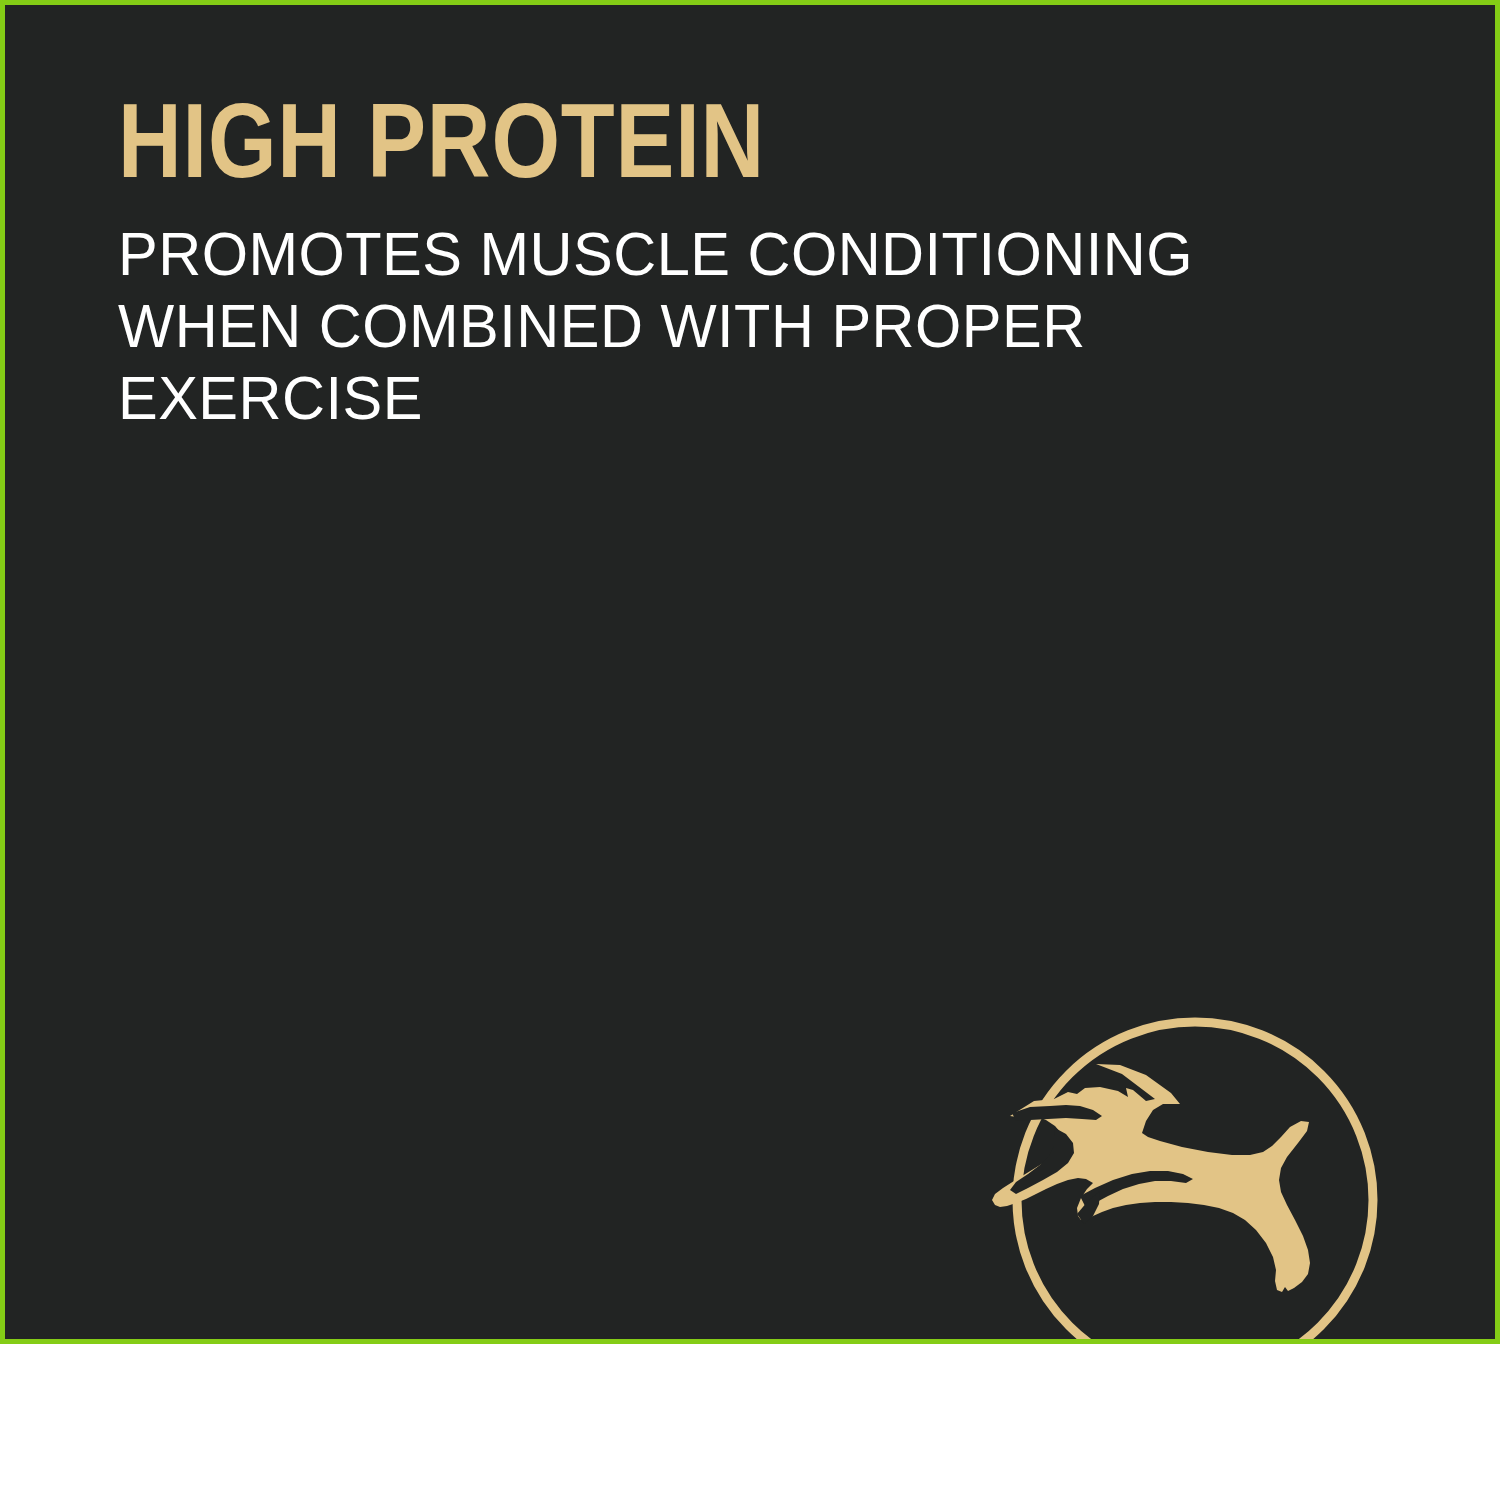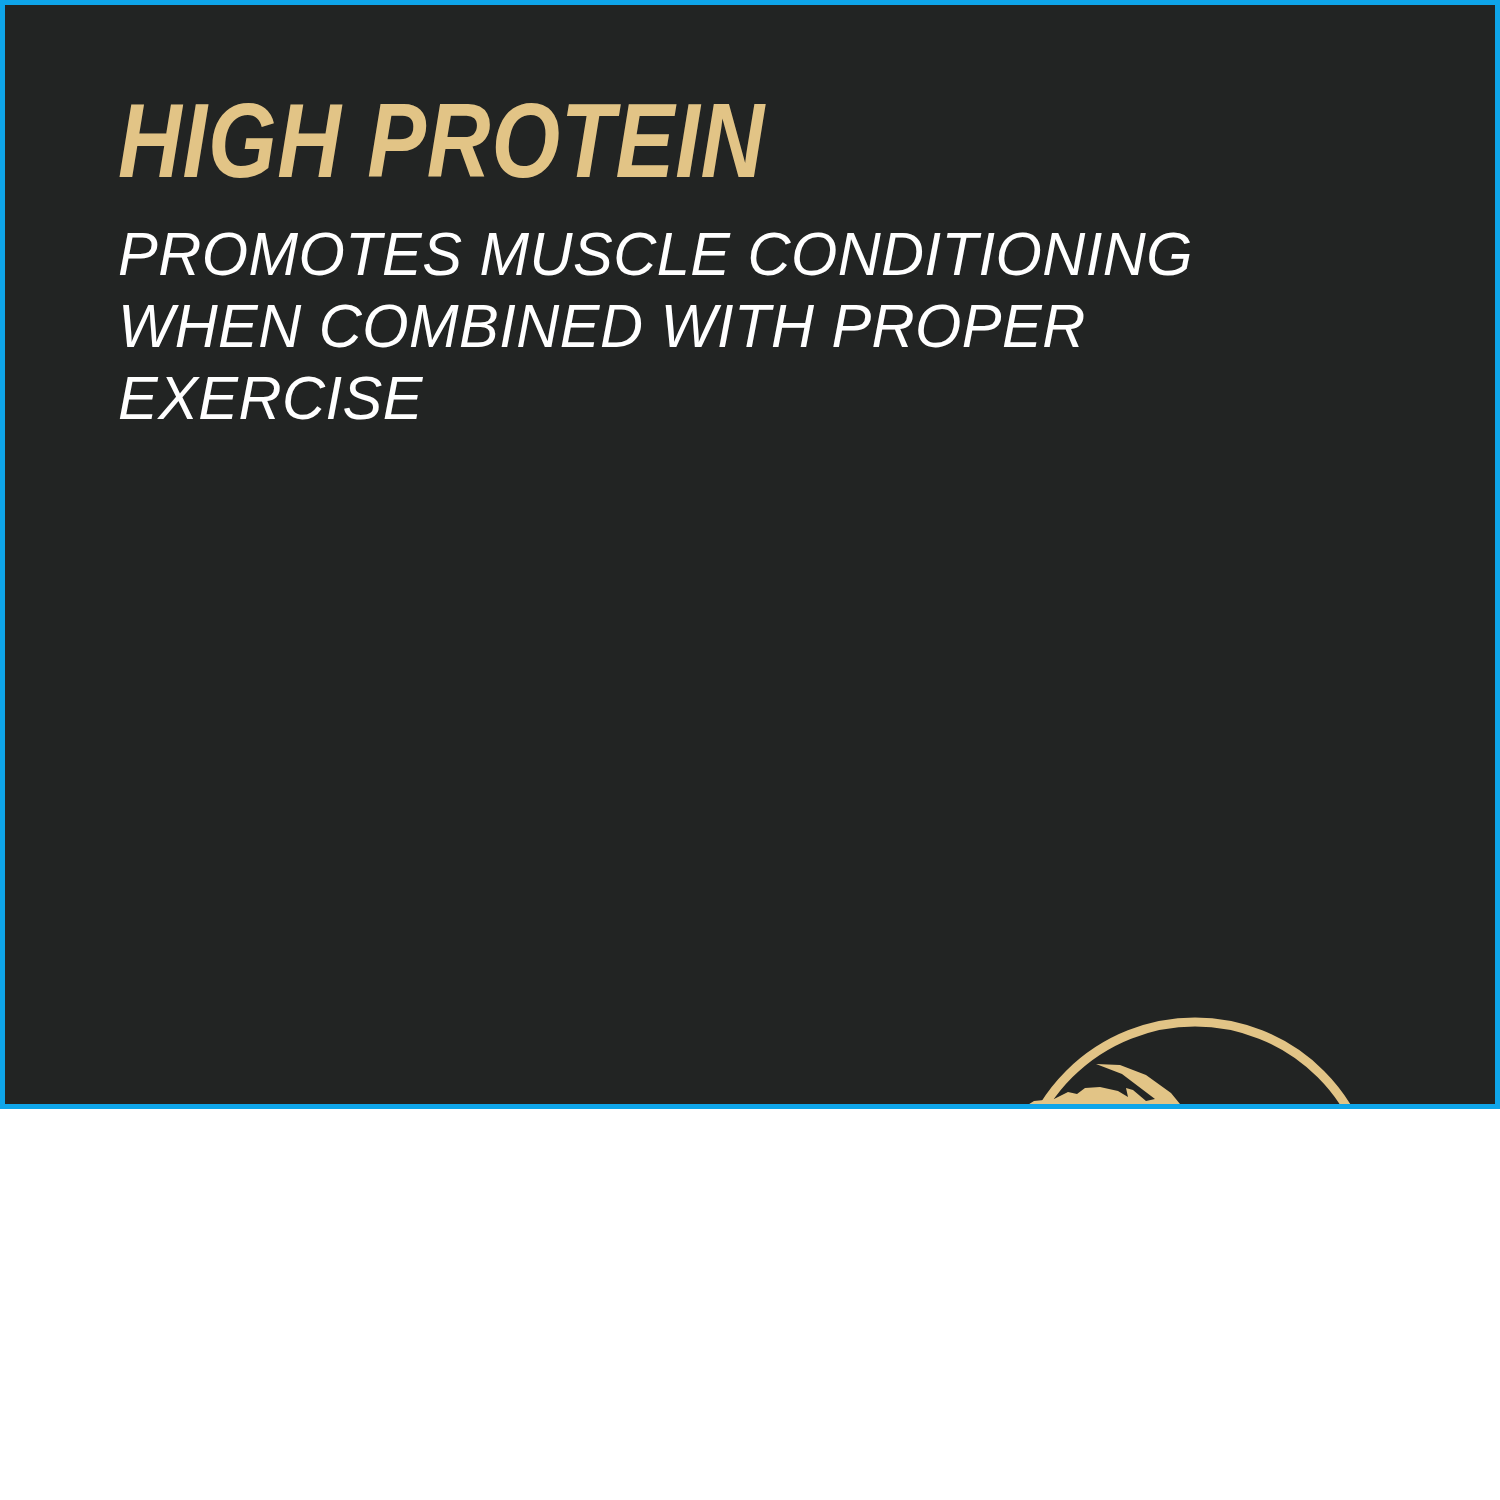--- a/index.html
+++ b/index.html
@@ -11,26 +11,25 @@
     width: 1500px;
     height: 1500px;
     overflow: hidden;
     font-family: "Liberation Sans", sans-serif;
   }
 
   
   #panel {
     position: relative;
     width: 1500px;
-    height: 1109px;
+    height: 1344px;
     box-sizing: border-box;
     background: #222423;
-    border: 5px solid #0ea5e9;
+    border: 5px solid #84cc16;
     overflow: hidden;
-    font-style: italic;
   }
 
   
   #text-block {
     position: absolute;
     left: 113px;
     top: 86px;
     width: 1260px;
   }
 

